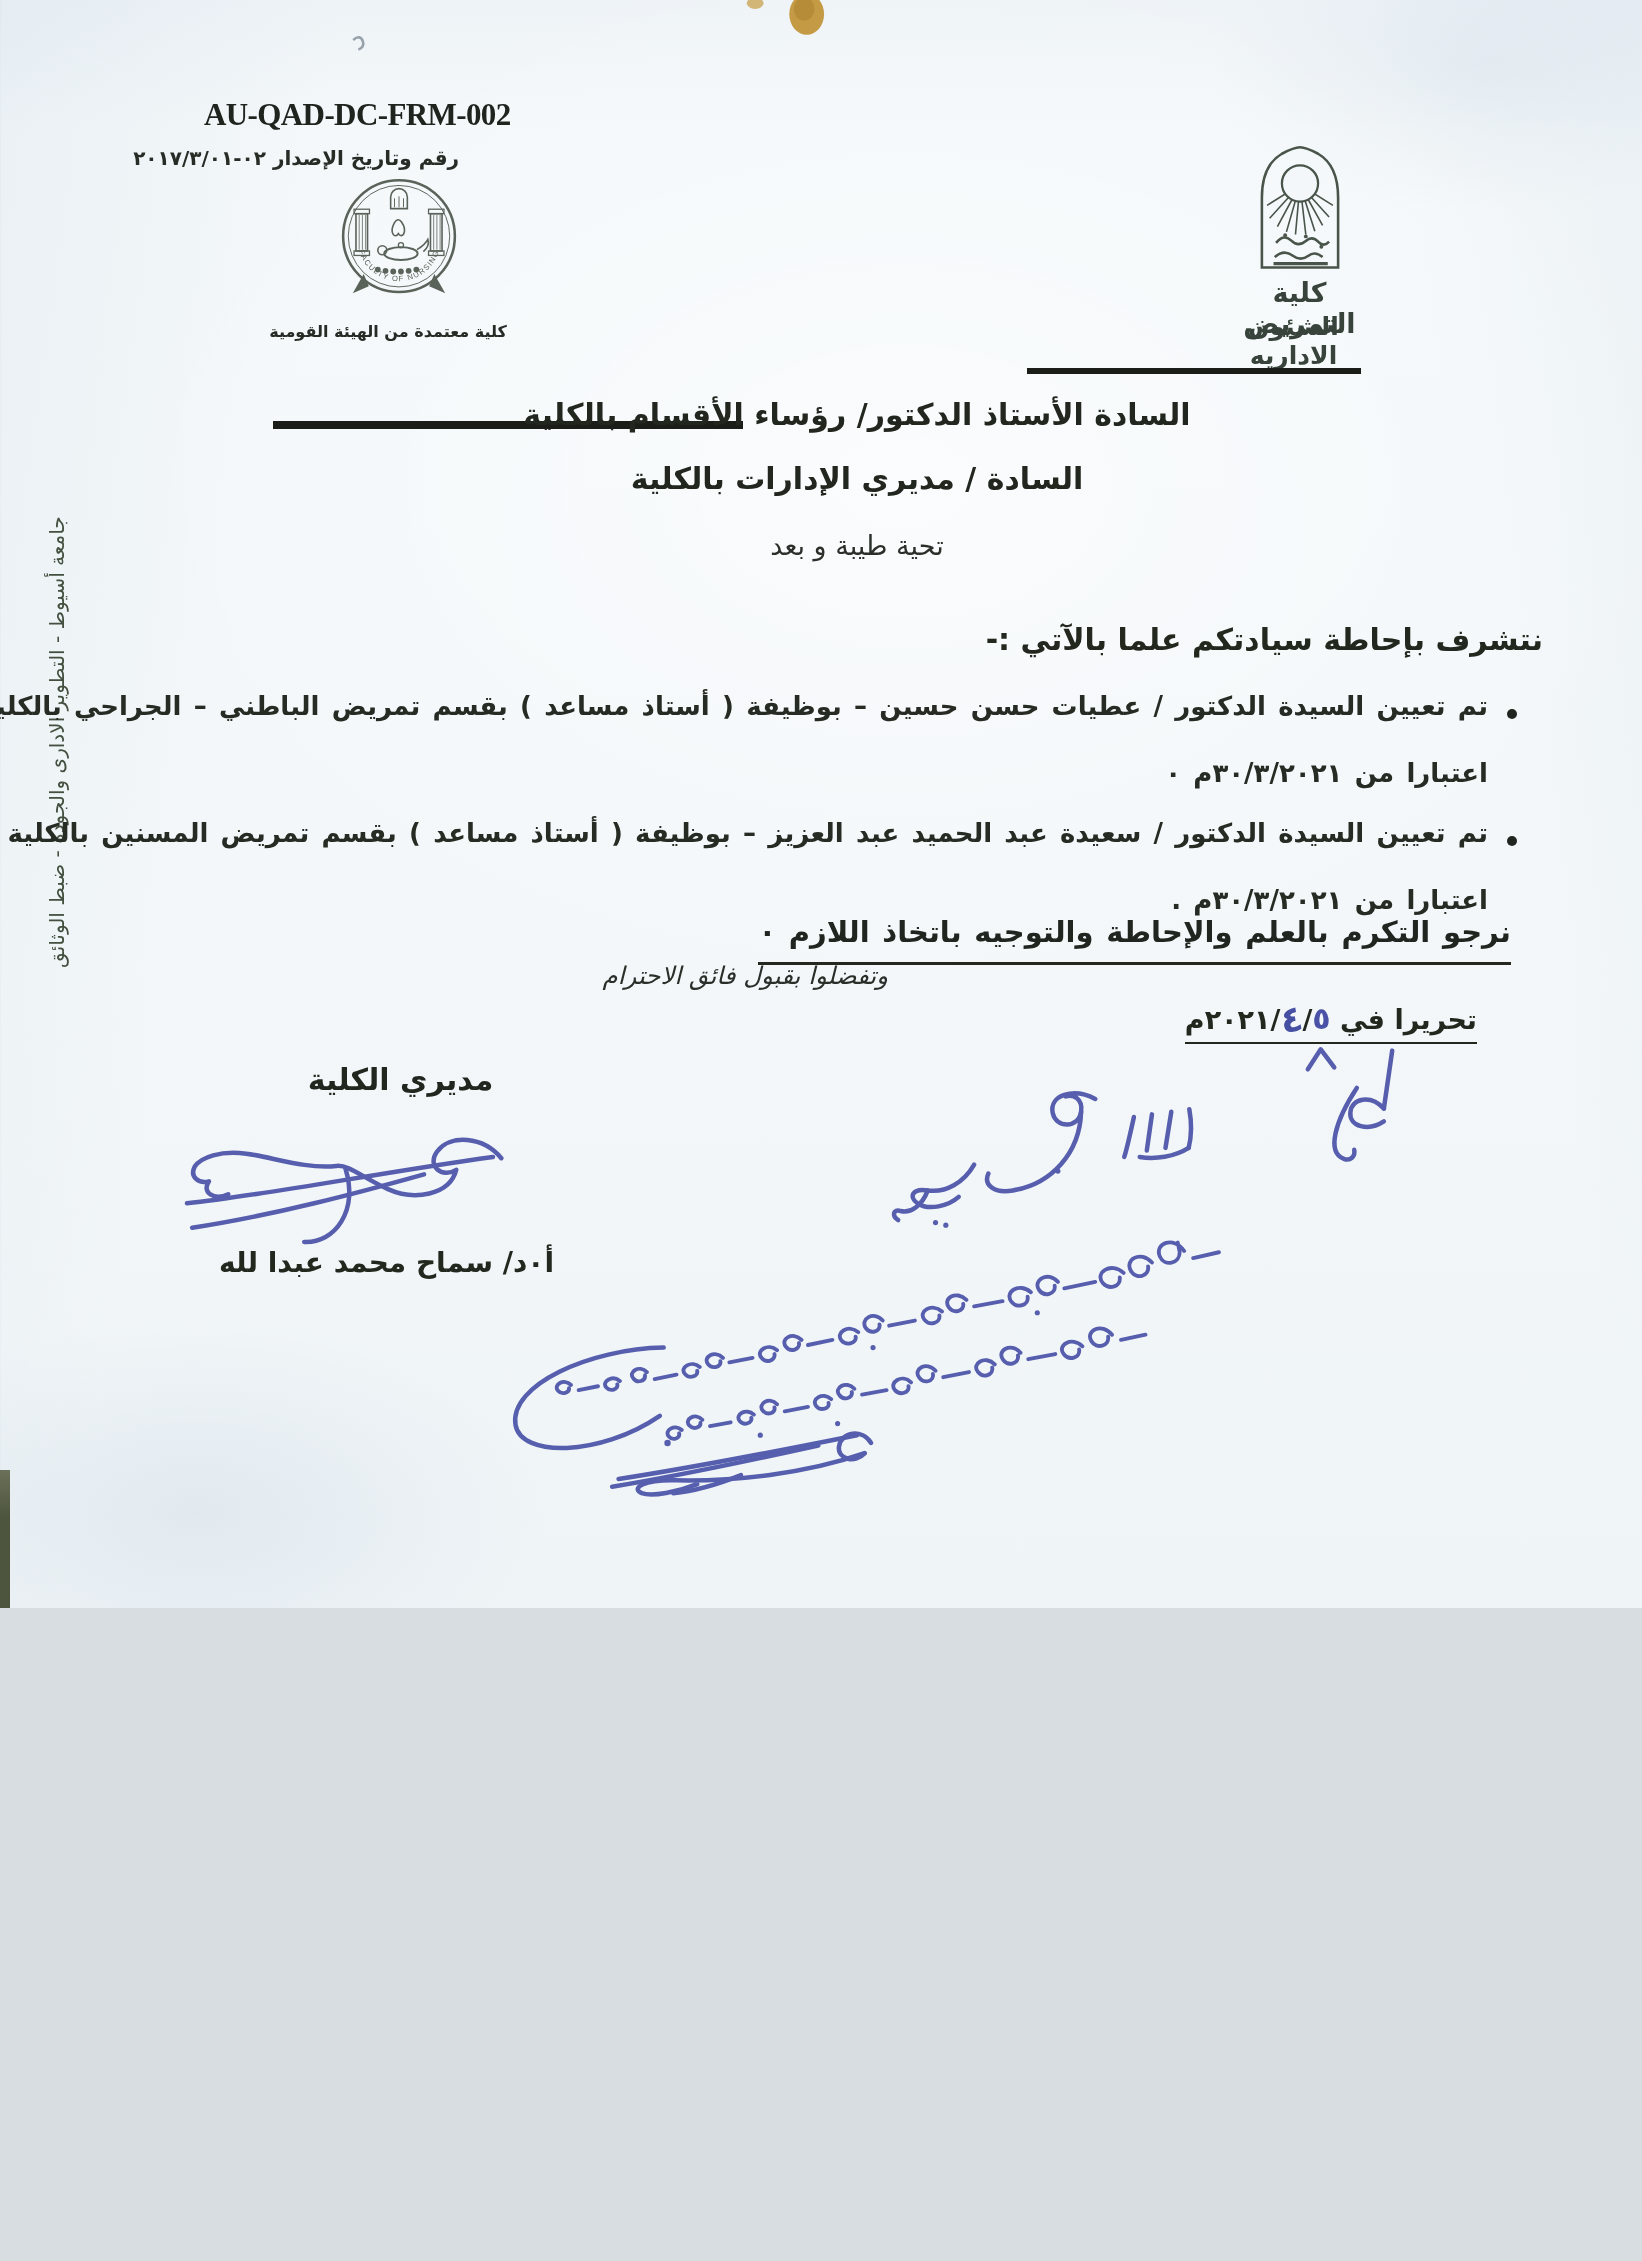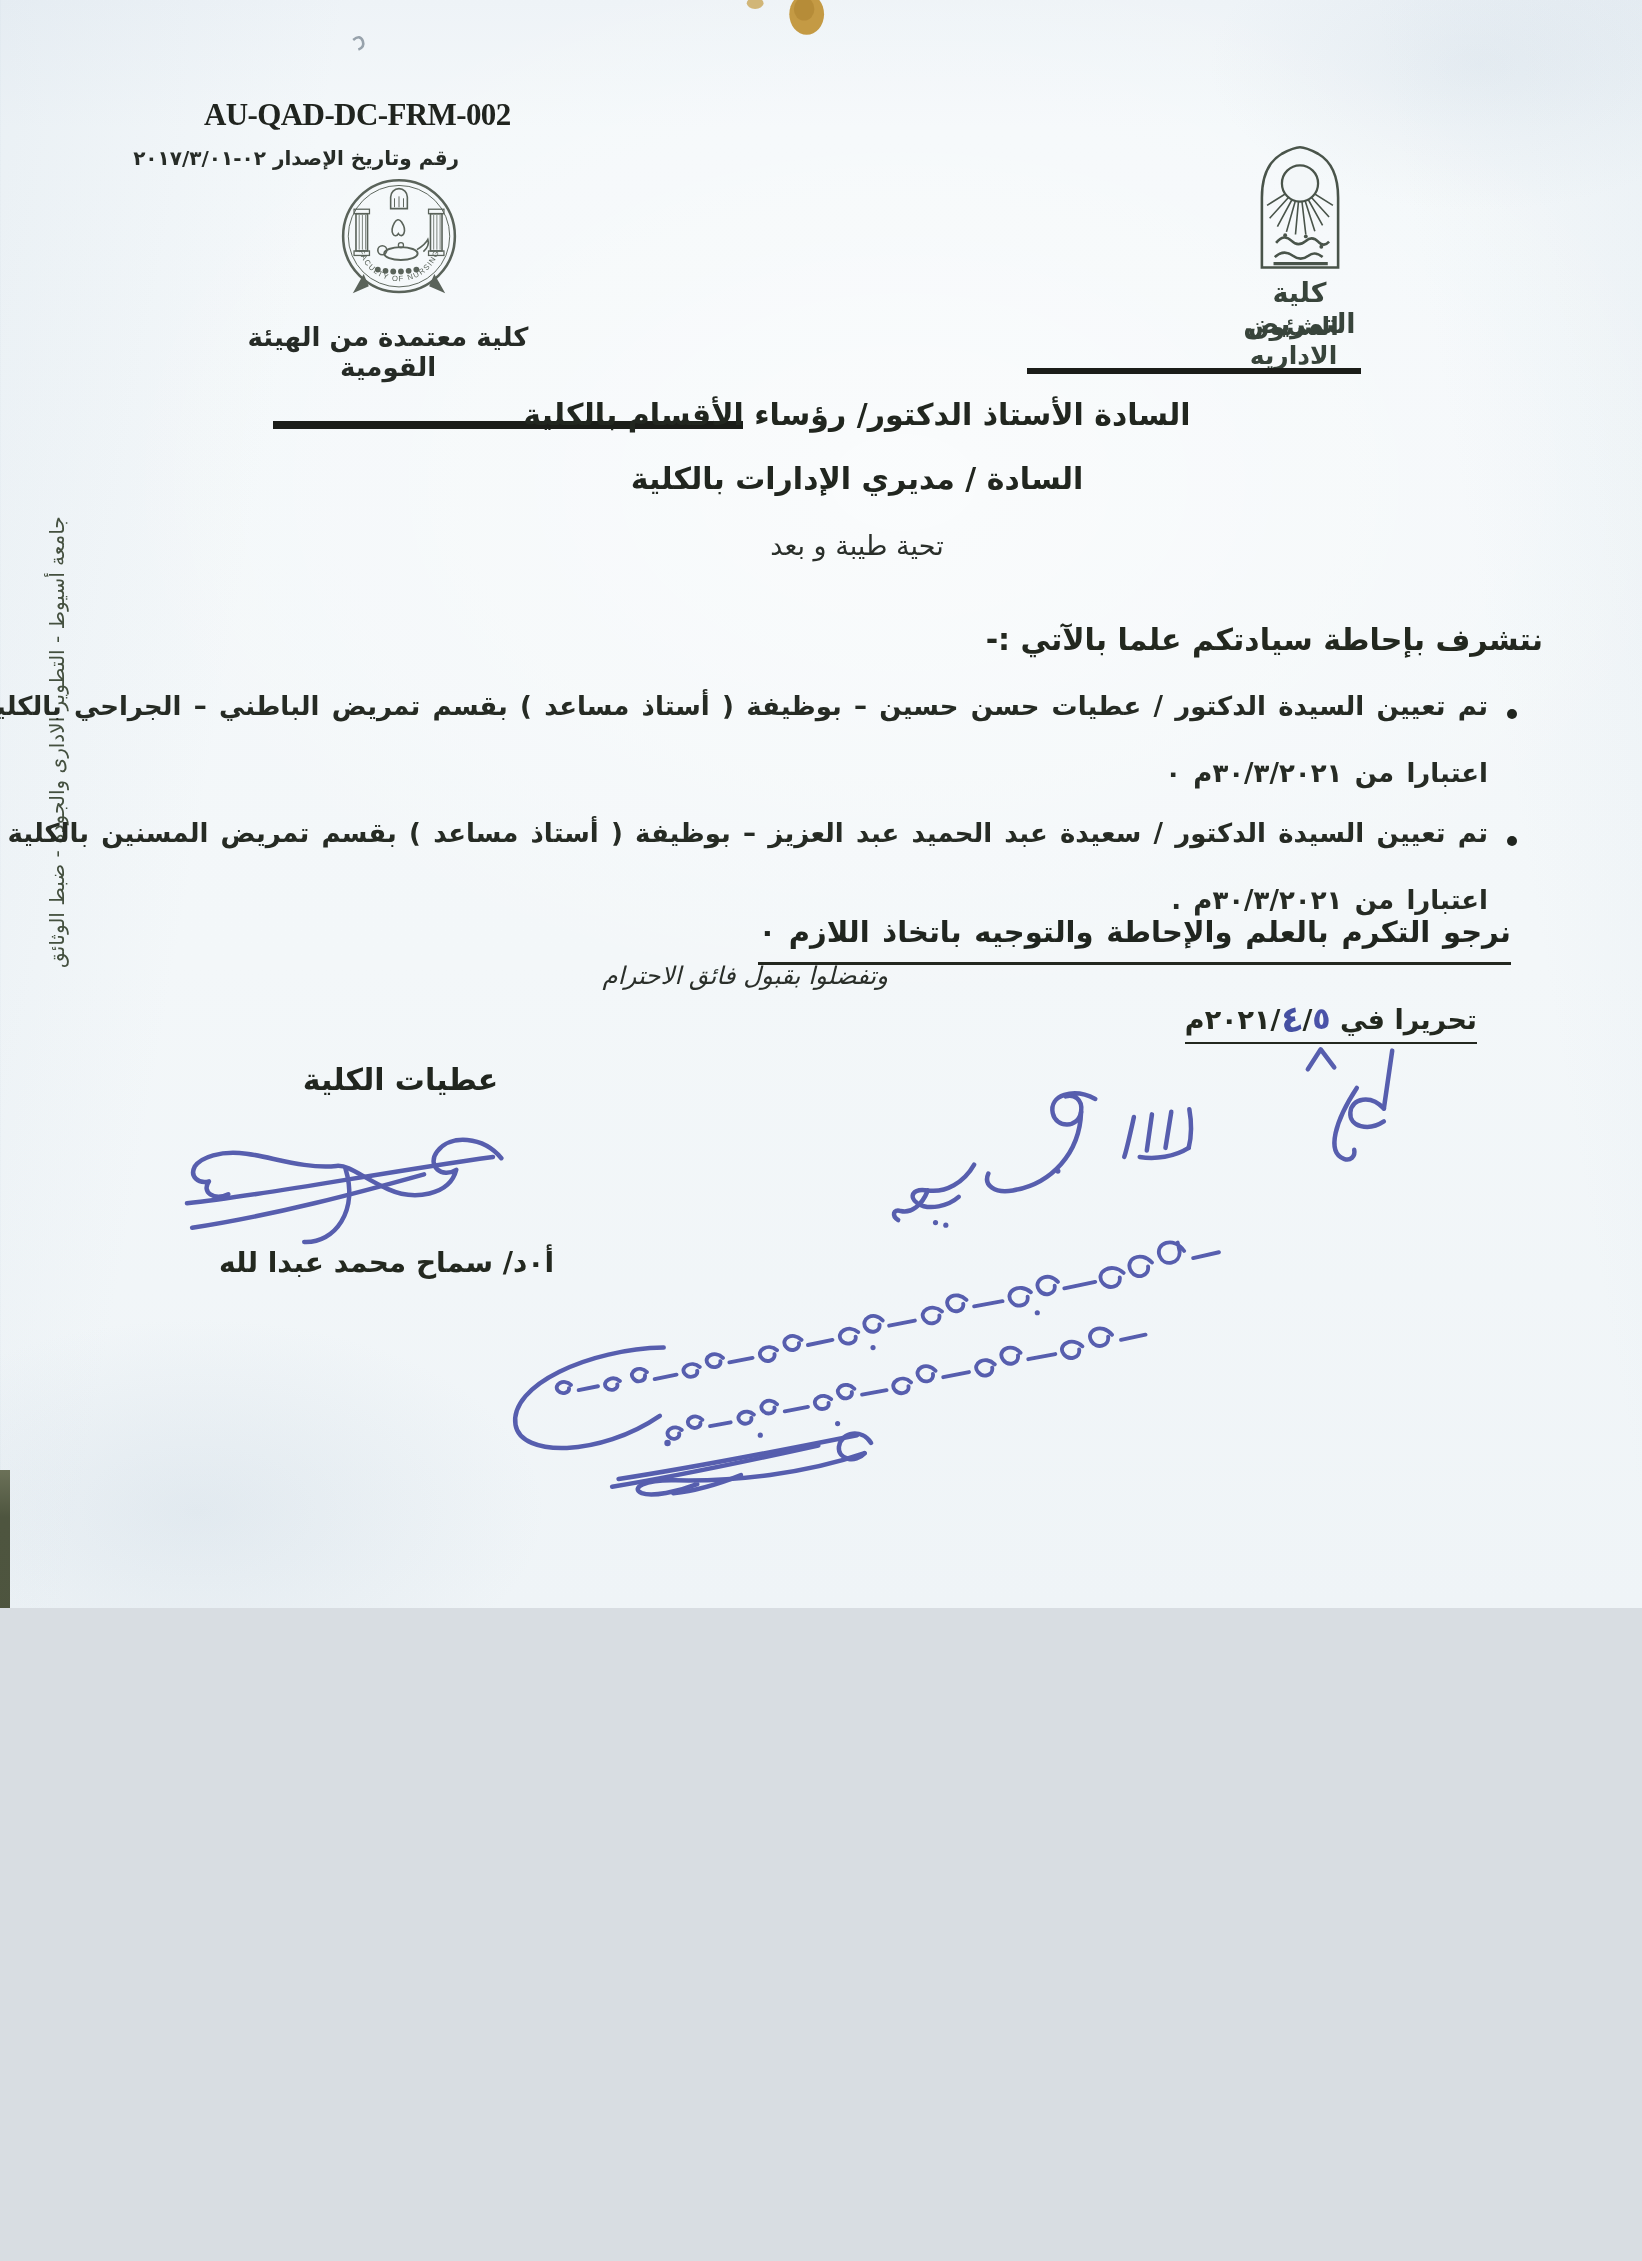--- a/index.html
+++ b/index.html
@@ -17,21 +17,21 @@
       linear-gradient(90deg, rgba(167,188,205,.06) 0 1.3px, transparent 1.3px 155px),
       radial-gradient(580px 322px at 12% 94%, rgba(170,190,208,.20), rgba(170,190,208,0) 60%),
       radial-gradient(451px 245px at 90% 4%, rgba(170,190,208,.16), rgba(170,190,208,0) 60%);
   }
   .abs{position:absolute;}
   .rtl{direction:rtl; unicode-bidi:plaintext;}
   .b{font-weight:bold;}
   .center{text-align:center;}
   .formcode{font-family:"Liberation Serif","DejaVu Serif",serif; font-weight:bold; font-size:31px; letter-spacing:-0.6px; color:#20241f;}
   .issue{font-size:20px; font-weight:bold; color:#272c27;margin-top:16px;}
-  .accred{font-size:26px; font-weight:bold; color:#262b26; width:296px; text-align:center;}
+  .accred{font-size:16px; font-weight:bold; color:#262b26; width:296px; text-align:center;}
   .rule{background:#1b1d19; position:absolute;}
   .gr{color:#38443b;}
   .sal{font-size:30px; font-weight:bold; color:#21261f;}
   .greet{font-size:27px; color:#2a2f2a;}
   .intro{font-size:30px; font-weight:bold; color:#23281f;}
   .bl{font-size:26px; font-weight:bold; color:#262b24; word-spacing:3.2px; white-space:nowrap;}
   .dot{width:10.3px;height:10.3px;border-radius:50%;background:#20251f;}
   .req{font-size:29px; font-weight:bold; color:#20251f; border-bottom:3.2px solid #23271f; padding-bottom:13px; word-spacing:2.6px;}
   .clos{font-size:24.5px; color:#2a2f2a;}
   .dateline{font-size:27px; font-weight:bold; color:#23281f; border-bottom:2.6px solid #23281f; padding-bottom:5.2px;}
@@ -144,21 +144,21 @@
   <div class="abs bl rtl" style="right:155px; top:818px;">تم تعيين السيدة الدكتور / سعيدة عبد الحميد عبد العزيز – بوظيفة ( أستاذ مساعد ) بقسم تمريض المسنين بالكلية</div>
   <div class="abs bl rtl" style="right:155px; top:885px;">اعتبارا من ٣٠/٣/٢٠٢١م .</div>
 
   <div class="abs req rtl" style="right:132px; top:915px;">نرجو التكرم بالعلم والإحاطة والتوجيه باتخاذ اللازم ٠</div>
   <div class="abs clos rtl" style="right:755px; top:961px;font-style:italic;">وتفضلوا بقبول فائق الاحترام</div>
 
   <div class="abs dateline rtl" style="right:166px; top:996px;">
     <span>تحريرا في </span><span class="ink-d">٥</span><span>/</span><span class="ink-m">٤</span><span>/</span><span>٢٠٢١م</span>
   </div>
 
-  <div class="abs deantitle rtl" style="left:291px; top:1062px;">عطيات الكلية</div>
+  <div class="abs deantitle rtl" style="left:291px; top:1062px;">مديري الكلية</div>
   <div class="abs deanname rtl" style="right:1089px; top:1246px;">أ٠د/ سماح محمد عبدا لله</div>
 
   <svg class="abs" style="left:0;top:0" width="1643" height="2261" viewBox="0 0 2550 3510">
     <g fill="none" stroke-linecap="round" stroke-linejoin="round" stroke-width="7" opacity="0.92" stroke="#4a52a8">
 
       <g>
         <path d="M778,1798 c-28,-34 -80,-38 -100,-10 c-16,22 8,42 30,28 c-10,40 -66,48 -106,30 c-40,-18 -60,-38 -80,-36 c-50,5 -100,-14 -140,-19 c-40,-5 -70,5 -80,20 c-8,15 5,27 22,23 c-12,17 8,30 30,20"></path>
         <path d="M290,1868 c125,-13 300,-48 475,-72"></path>
         <path d="M298,1906 c130,-20 260,-55 360,-83"></path>
         <path d="M536,1814 c20,66 -16,116 -64,114"></path>

